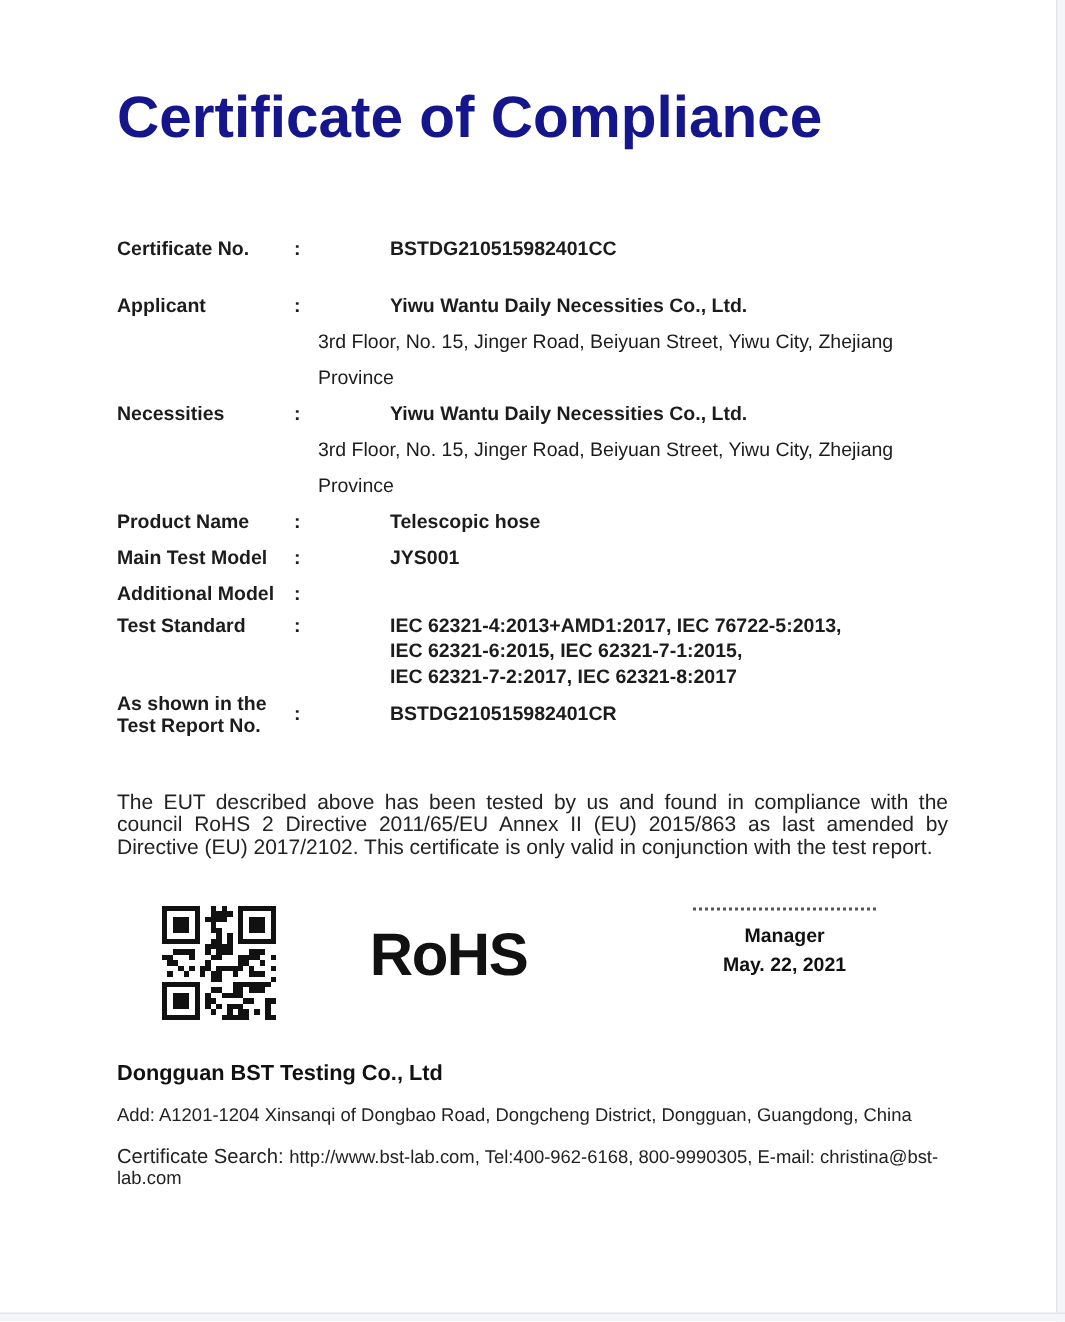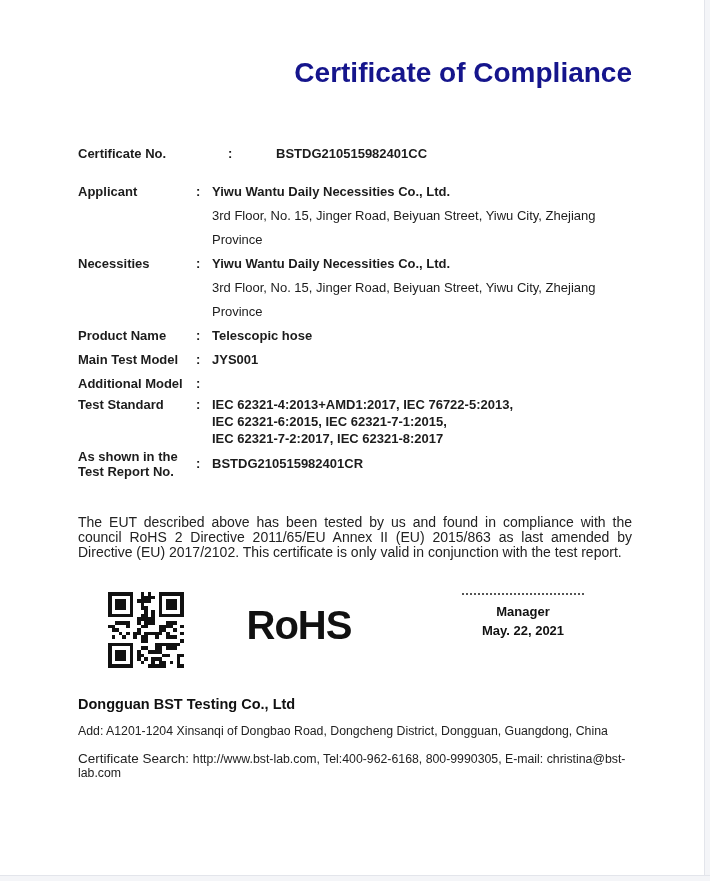--- a/index.html
+++ b/index.html
@@ -20,36 +20,36 @@
   }
   .edge-bottom {
     position: absolute; left: 0; bottom: 0;
     width: 710px; height: 6px;
     background: #f4f5f8; border-top: 1px solid #e3e5eb;
   }
   .page { padding: 57px 78px 0 78px; }
 
   .title {
     margin: 0;
-    text-align: right;
-    font-size: 28px;
+    text-align: left;
+    font-size: 39px;
     font-weight: bold;
     letter-spacing: 0px;
     color: #15158c;
   }
 
   .fields { margin-top: 53px; }
   .field { display: flex; font-size: 13px; }
   .f-label { width: 118px; font-weight: bold; line-height: 24px; }
   .f-label .lbl-line { line-height: 15px; }
   .f-colon { width: 16px; font-weight: bold; line-height: 24px; }
   .f-value { flex: 1; line-height: 24px; }
   .f-value div { line-height: 24px; }
-  .v-bold { font-weight: bold; }
-  .row-cert { margin-bottom: 14px; gap: 32px; }
+  .v-bold { font-weight: bold; margin-left: 48px; }
+  .row-cert { margin-bottom: 14px; }
   .row-standard .f-value div { line-height: 17px; }
   .row-standard .f-label, .row-standard .f-colon { line-height: 17px; }
   .row-report { align-items: center; margin-top: 2px; }
   .row-report .f-colon, .row-report .f-value { line-height: 16px; }
 
   .statement {
     margin-top: 36px;
     font-size: 14px;
     line-height: 15px;
     text-align: justify;

